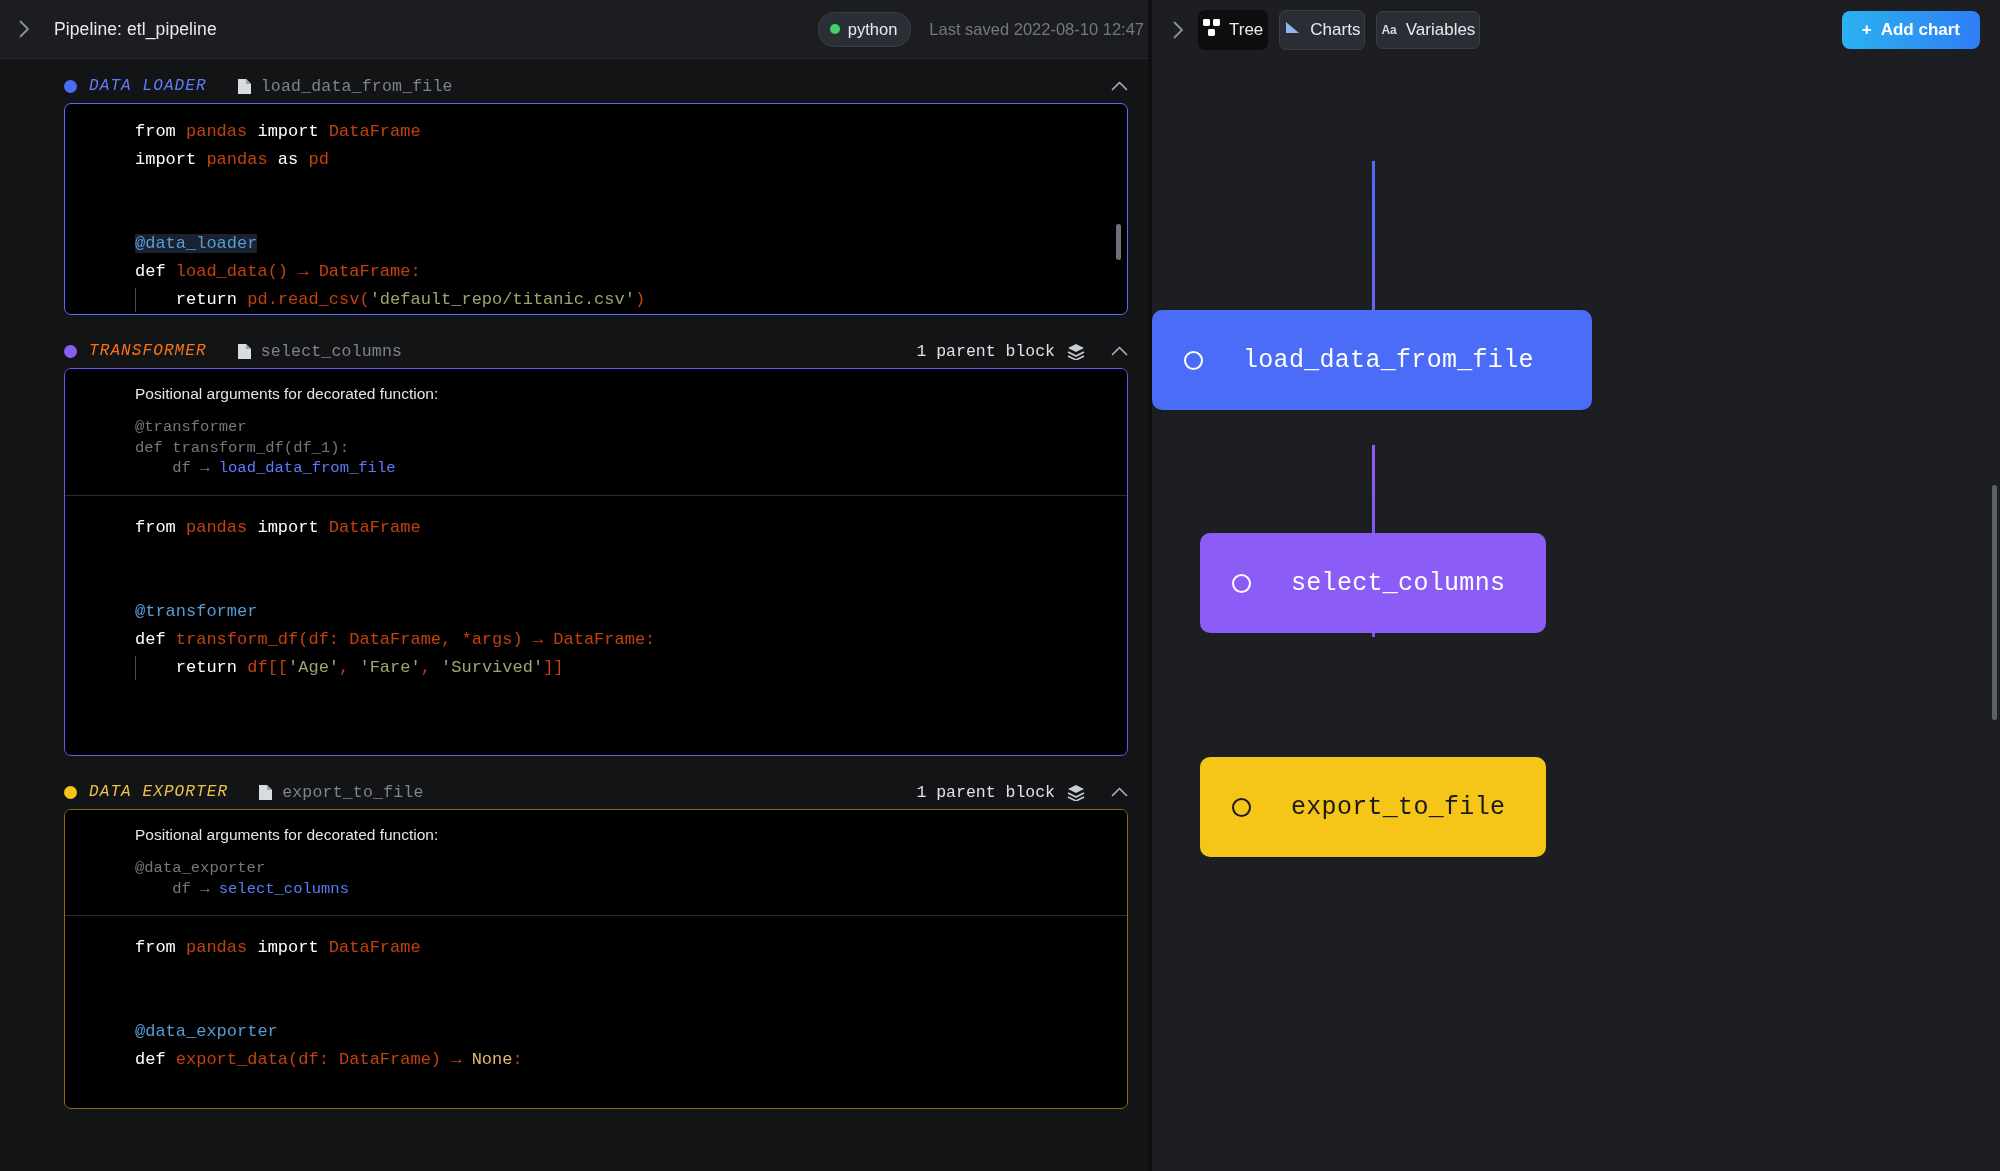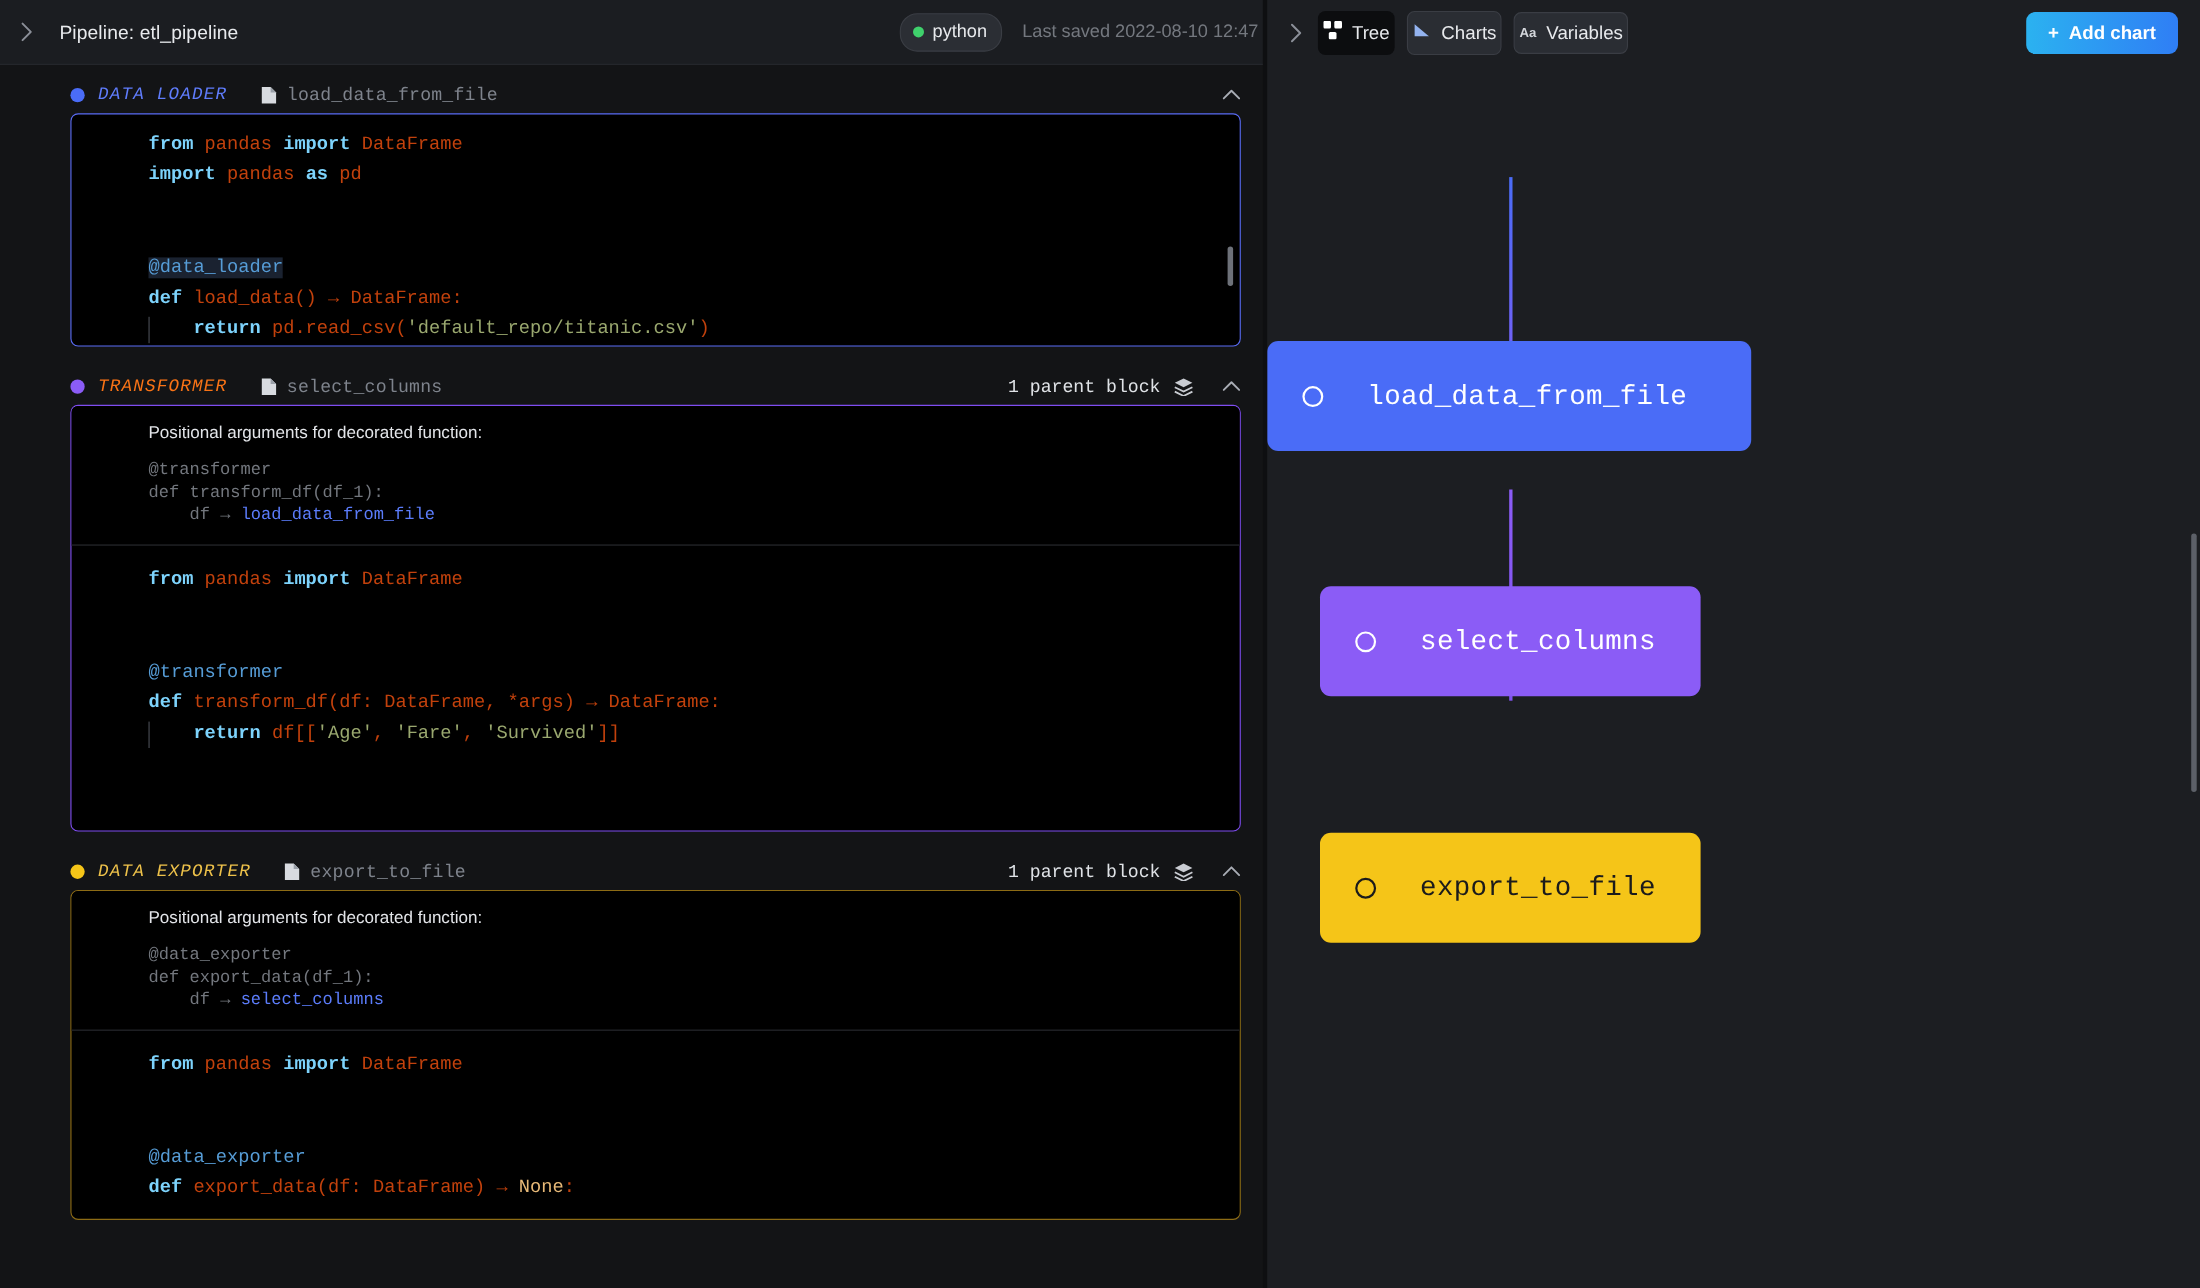--- a/index.html
+++ b/index.html
@@ -106,21 +106,21 @@
   .code-line {
     font-family: "Liberation Mono", monospace;
     font-size: 17px; line-height: 28px; white-space: pre;
     padding-left: 70px; color: #dfe3e8; height: 28px;
   }
   .code-line.indent-bar { position: relative; }
   .code-line.indent-bar::before {
     content: ""; position: absolute; left: 70px; top: 2px;
     width: 1px; height: 24px; background: #4b4f57;
   }
-  .kw   { color: #7dd3fc; font-weight: bold; }
+  .kw   { color: #ffffff; }
   .dec  { color: #569cd6; }
   .dec-hl { color: #569cd6; background: #1a2230; }
   .str  { color: #9aa86f; }
   .none { color: #e6b877; }
   .plain{ color: #c2410c; }
 
   .code-scrollbar {
     position: absolute; right: 6px; width: 5px; border-radius: 3px;
     background: #6d7179;
   }
@@ -305,21 +305,20 @@
               <svg width="17" height="10" viewBox="0 0 17 10">
                   <path d="M1.5 8.5L8.5 1.5l7 7" stroke="#a9adb5" stroke-width="1.7" fill="none" stroke-linecap="round" stroke-linejoin="round"></path>
                 </svg>
             </span>
           </div>
         </div>
         <div class="code-card yellow" style="height:300px;">
           <div class="docstring">
             <div class="doc-title">Positional arguments for decorated function:</div>
             <div class="doc-line">@data_exporter</div>
-            <div class="doc-line">def export_data(df_1):</div>
             <div class="doc-line">    df <span class="doc-arrow">→</span> <span class="doc-link">select_columns</span></div>
           </div>
           <div class="code-body" style="padding-top:18px;">
             <div class="code-line"><span class="kw">from </span><span class="plain">pandas </span><span class="kw">import </span><span class="plain">DataFrame</span></div>
             <div class="code-line"></div>
             <div class="code-line"></div>
             <div class="code-line"><span class="dec">@data_exporter</span></div>
             <div class="code-line"><span class="kw">def </span><span class="plain">export_data(df: DataFrame) → </span><span class="none">None</span><span class="plain">:</span></div>
           </div>
         </div>

